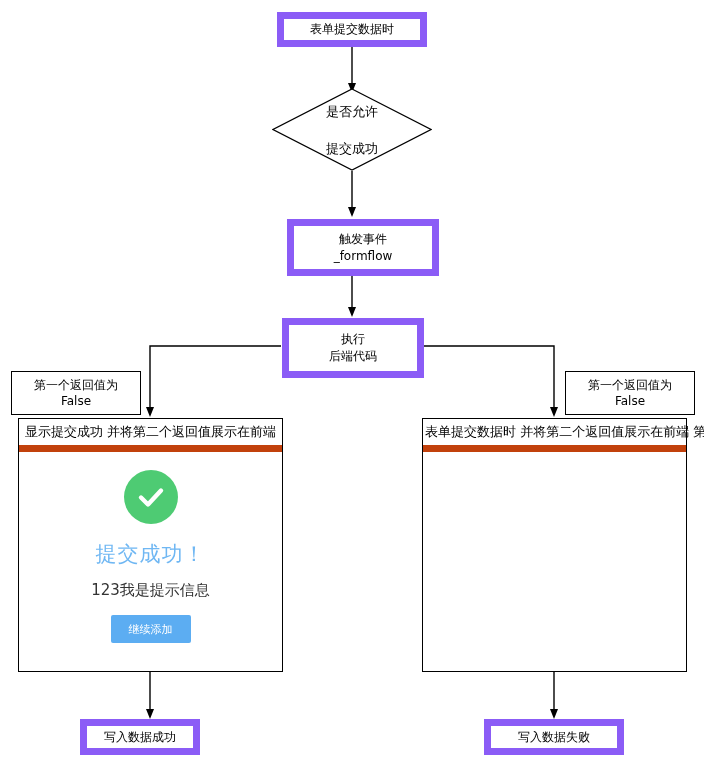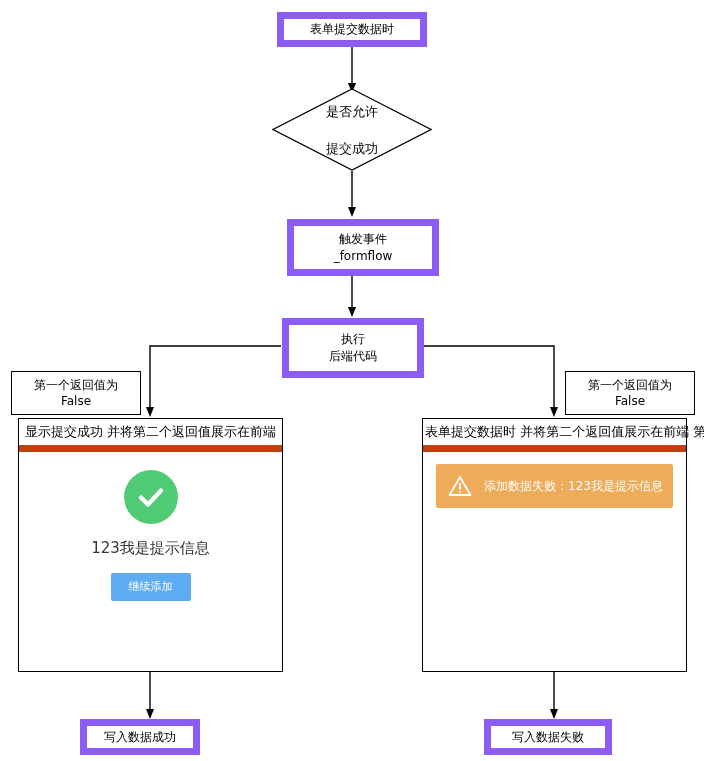--- a/index.html
+++ b/index.html
@@ -120,21 +120,21 @@
   .continue-btn {
     margin-top: 18px;
     background: #5cadf2;
     color: #ffffff;
     font-size: 11px;
     line-height: 14px;
     padding: 7px 18px;
     border: none;
     border-radius: 2px;
     cursor: pointer;
-    font-family: Liberation Mono, monospace;
+    font-family: Liberation Sans, sans-serif;
   }
 
   
   .fail-body {
     padding: 12px 13px 0 13px;
   }
   .alert-bar {
     display: flex;
     align-items: center;
     background: #eeab5a;
@@ -240,46 +240,35 @@
     <div class="panel-header">
       <span class="line">显示提交成功</span>
       <span class="line">并将第二个返回值展示在前端</span>
     </div>
     <div class="panel-body success-body" style="height:206px;">
       <div class="check-circle">
         <svg width="34" height="34" viewBox="0 0 34 34">
           <path d="M7,17.5 L14,24.5 L27,10.5" fill="none" stroke="#ffffff" stroke-width="4.4" stroke-linecap="round" stroke-linejoin="round"></path>
         </svg>
       </div>
+      <div class="success-title">提交成功！</div>
       <div class="success-msg">123我是提示信息</div>
       <button class="continue-btn">继续添加</button>
     </div>
   </div>
 
   <div class="panel" style="left:422px; top:418px; width:265px; height:254px;">
     <div class="panel-header">
       <span class="line">表单提交数据时</span>
       <span class="line">并将第二个返回值展示在前端</span>
       <span class="line">第三个返回值设置控件数据和提示</span>
     </div>
-    <div class="panel-body fail-body" style="height:189px;">
-      <div class="alert-bar">
-        <span class="alert-icon">
-          <svg width="24" height="24" viewBox="0 0 24 24">
-            <path d="M12,3 L22.5,21 L1.5,21 Z" fill="none" stroke="#ffffff" stroke-width="1.8" stroke-linejoin="round"></path>
-            <rect x="11.1" y="9" width="1.8" height="6.6" fill="#ffffff"></rect>
-            <rect x="11.1" y="17" width="1.8" height="1.9" fill="#ffffff"></rect>
-          </svg>
-        </span>
-        <span class="alert-text">添加数据失败：123我是提示信息</span>
-      </div>
-    </div>
   </div>
 
   <div class="node" style="left:80px; top:719px; width:120px; height:36px;">
     <span class="line">写入数据成功</span>
   </div>
 
-  <div class="node" style="left:484px; top:719px; width:128px; height:36px;">
+  <div class="node" style="left:484px; top:719px; width:140px; height:36px;">
     <span class="line">写入数据失败</span>
   </div>
 
 </div>
 
 </body></html>

